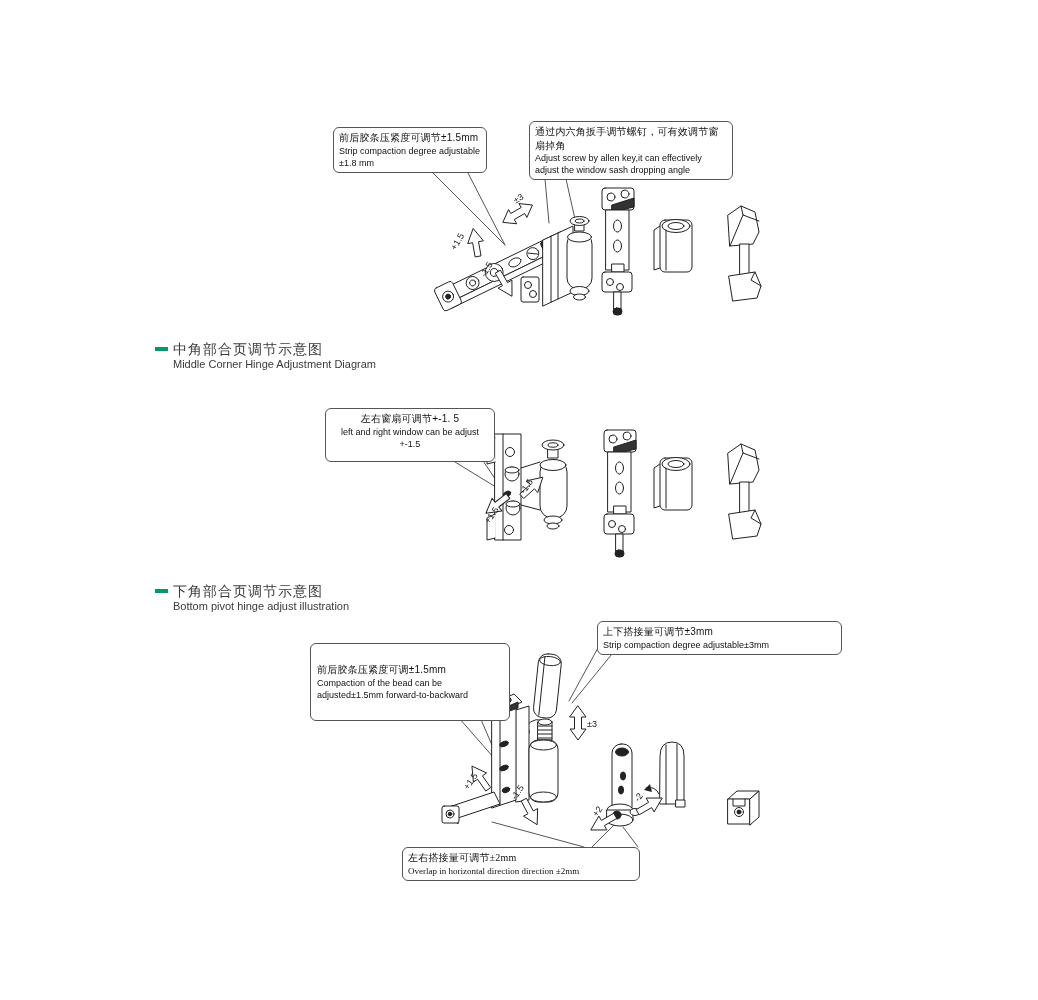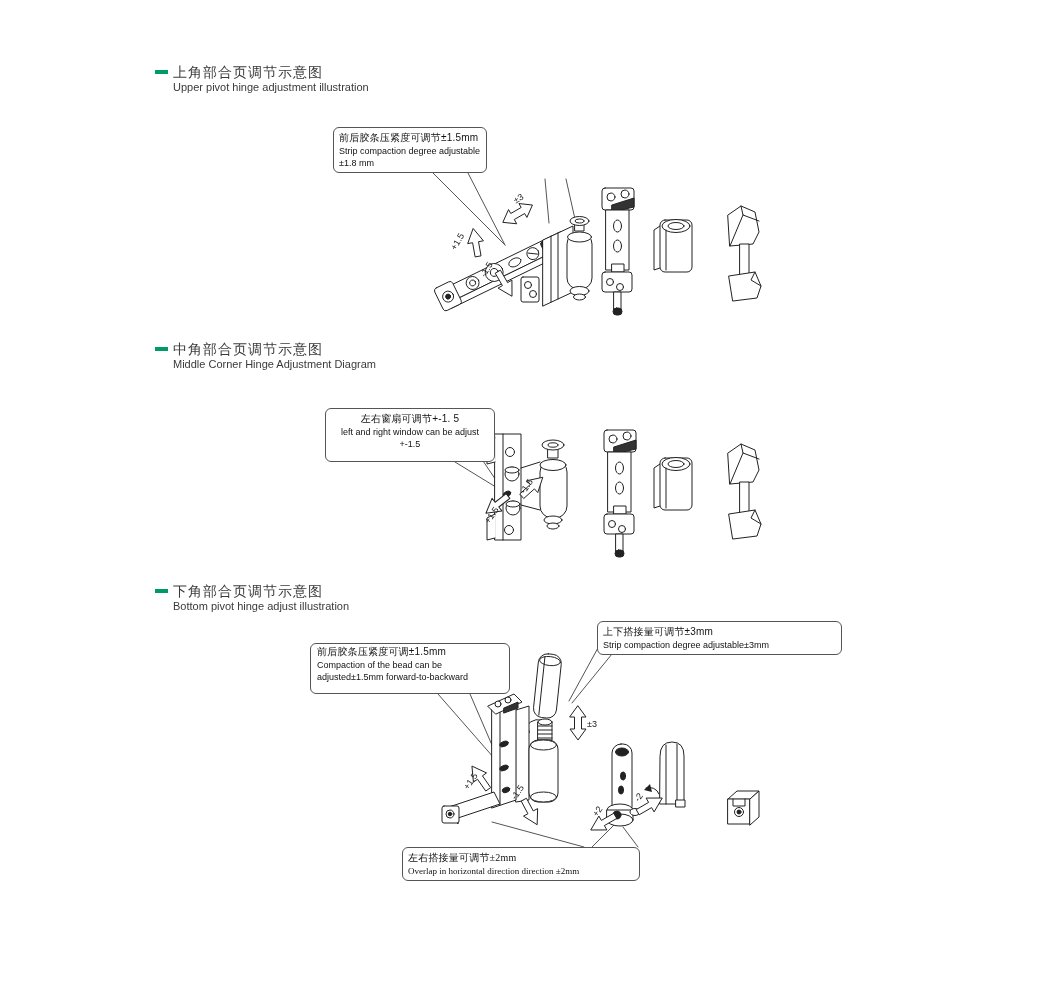--- a/index.html
+++ b/index.html
@@ -23,27 +23,20 @@
   svg.artboard{position:absolute;left:0;top:0;}
   svg.artboard *{vector-effect:non-scaling-stroke;}
   .lbl{font-size:9px;fill:#222;stroke:none;text-anchor:middle;}
   .lead{stroke:#555;stroke-width:1;fill:none;}
 </style>
 </head>
 <body>
 
 <div class="page">
 
-  <div class="section-head" style="top:64px;">
-    <div class="head-row">
-      <span class="dash"></span>
-      <span class="title-zh">上角部合页调节示意图</span>
-    </div>
-    <div class="title-en">Upper pivot hinge adjustment illustration</div>
-  </div>
 
   <div class="section-head" style="top:341px;">
     <div class="head-row">
       <span class="dash"></span>
       <span class="title-zh">中角部合页调节示意图</span>
     </div>
     <div class="title-en">Middle Corner Hinge Adjustment Diagram</div>
   </div>
 
   <div class="section-head" style="top:583px;">
@@ -257,27 +250,31 @@
       <path d="M659,794 A10,10 0 0,0 646,788" fill="none"></path>
       <path d="M650,784 L644,790 L652,792 Z" fill="#222" stroke="none"></path>
     </g>
   </svg>
 
   <div class="callout" style="left:333px;top:127px;width:154px;min-height:46px;">
     <div class="zh">前后胶条压紧度可调节±1.5mm</div>
     <div class="en">Strip compaction degree adjustable ±1.8 mm</div>
   </div>
 
+  <div class="callout" style="left:529px;top:121px;width:204px;min-height:58px;">
+    <div class="zh">通过内六角扳手调节螺钉，可有效调节窗扇掉角</div>
+    <div class="en">Adjust screw by allen key,it can effectively adjust the window sash dropping angle</div>
+  </div>
 
   <div class="callout" style="left:325px;top:408px;width:170px;min-height:54px;text-align:center;">
     <div class="zh">左右窗扇可调节+-1. 5</div>
     <div class="en">left and right window can be adjust +-1.5</div>
   </div>
 
-  <div class="callout" style="left:310px;top:643px;width:200px;min-height:51px;padding:1px 6px;">
+  <div class="callout" style="left:310px;top:643px;width:200px;min-height:51px;padding:19px 6px;">
     <div class="zh">前后胶条压紧度可调±1.5mm</div>
     <div class="en">Compaction of the bead can be adjusted±1.5mm forward-to-backward</div>
   </div>
 
   <div class="callout" style="left:597px;top:621px;width:245px;min-height:33px;">
     <div class="zh">上下搭接量可调节±3mm</div>
     <div class="en">Strip compaction degree adjustable±3mm</div>
   </div>
 
   <div class="callout" style="left:402px;top:847px;width:238px;min-height:32px;font-family:Liberation Serif, serif;">

